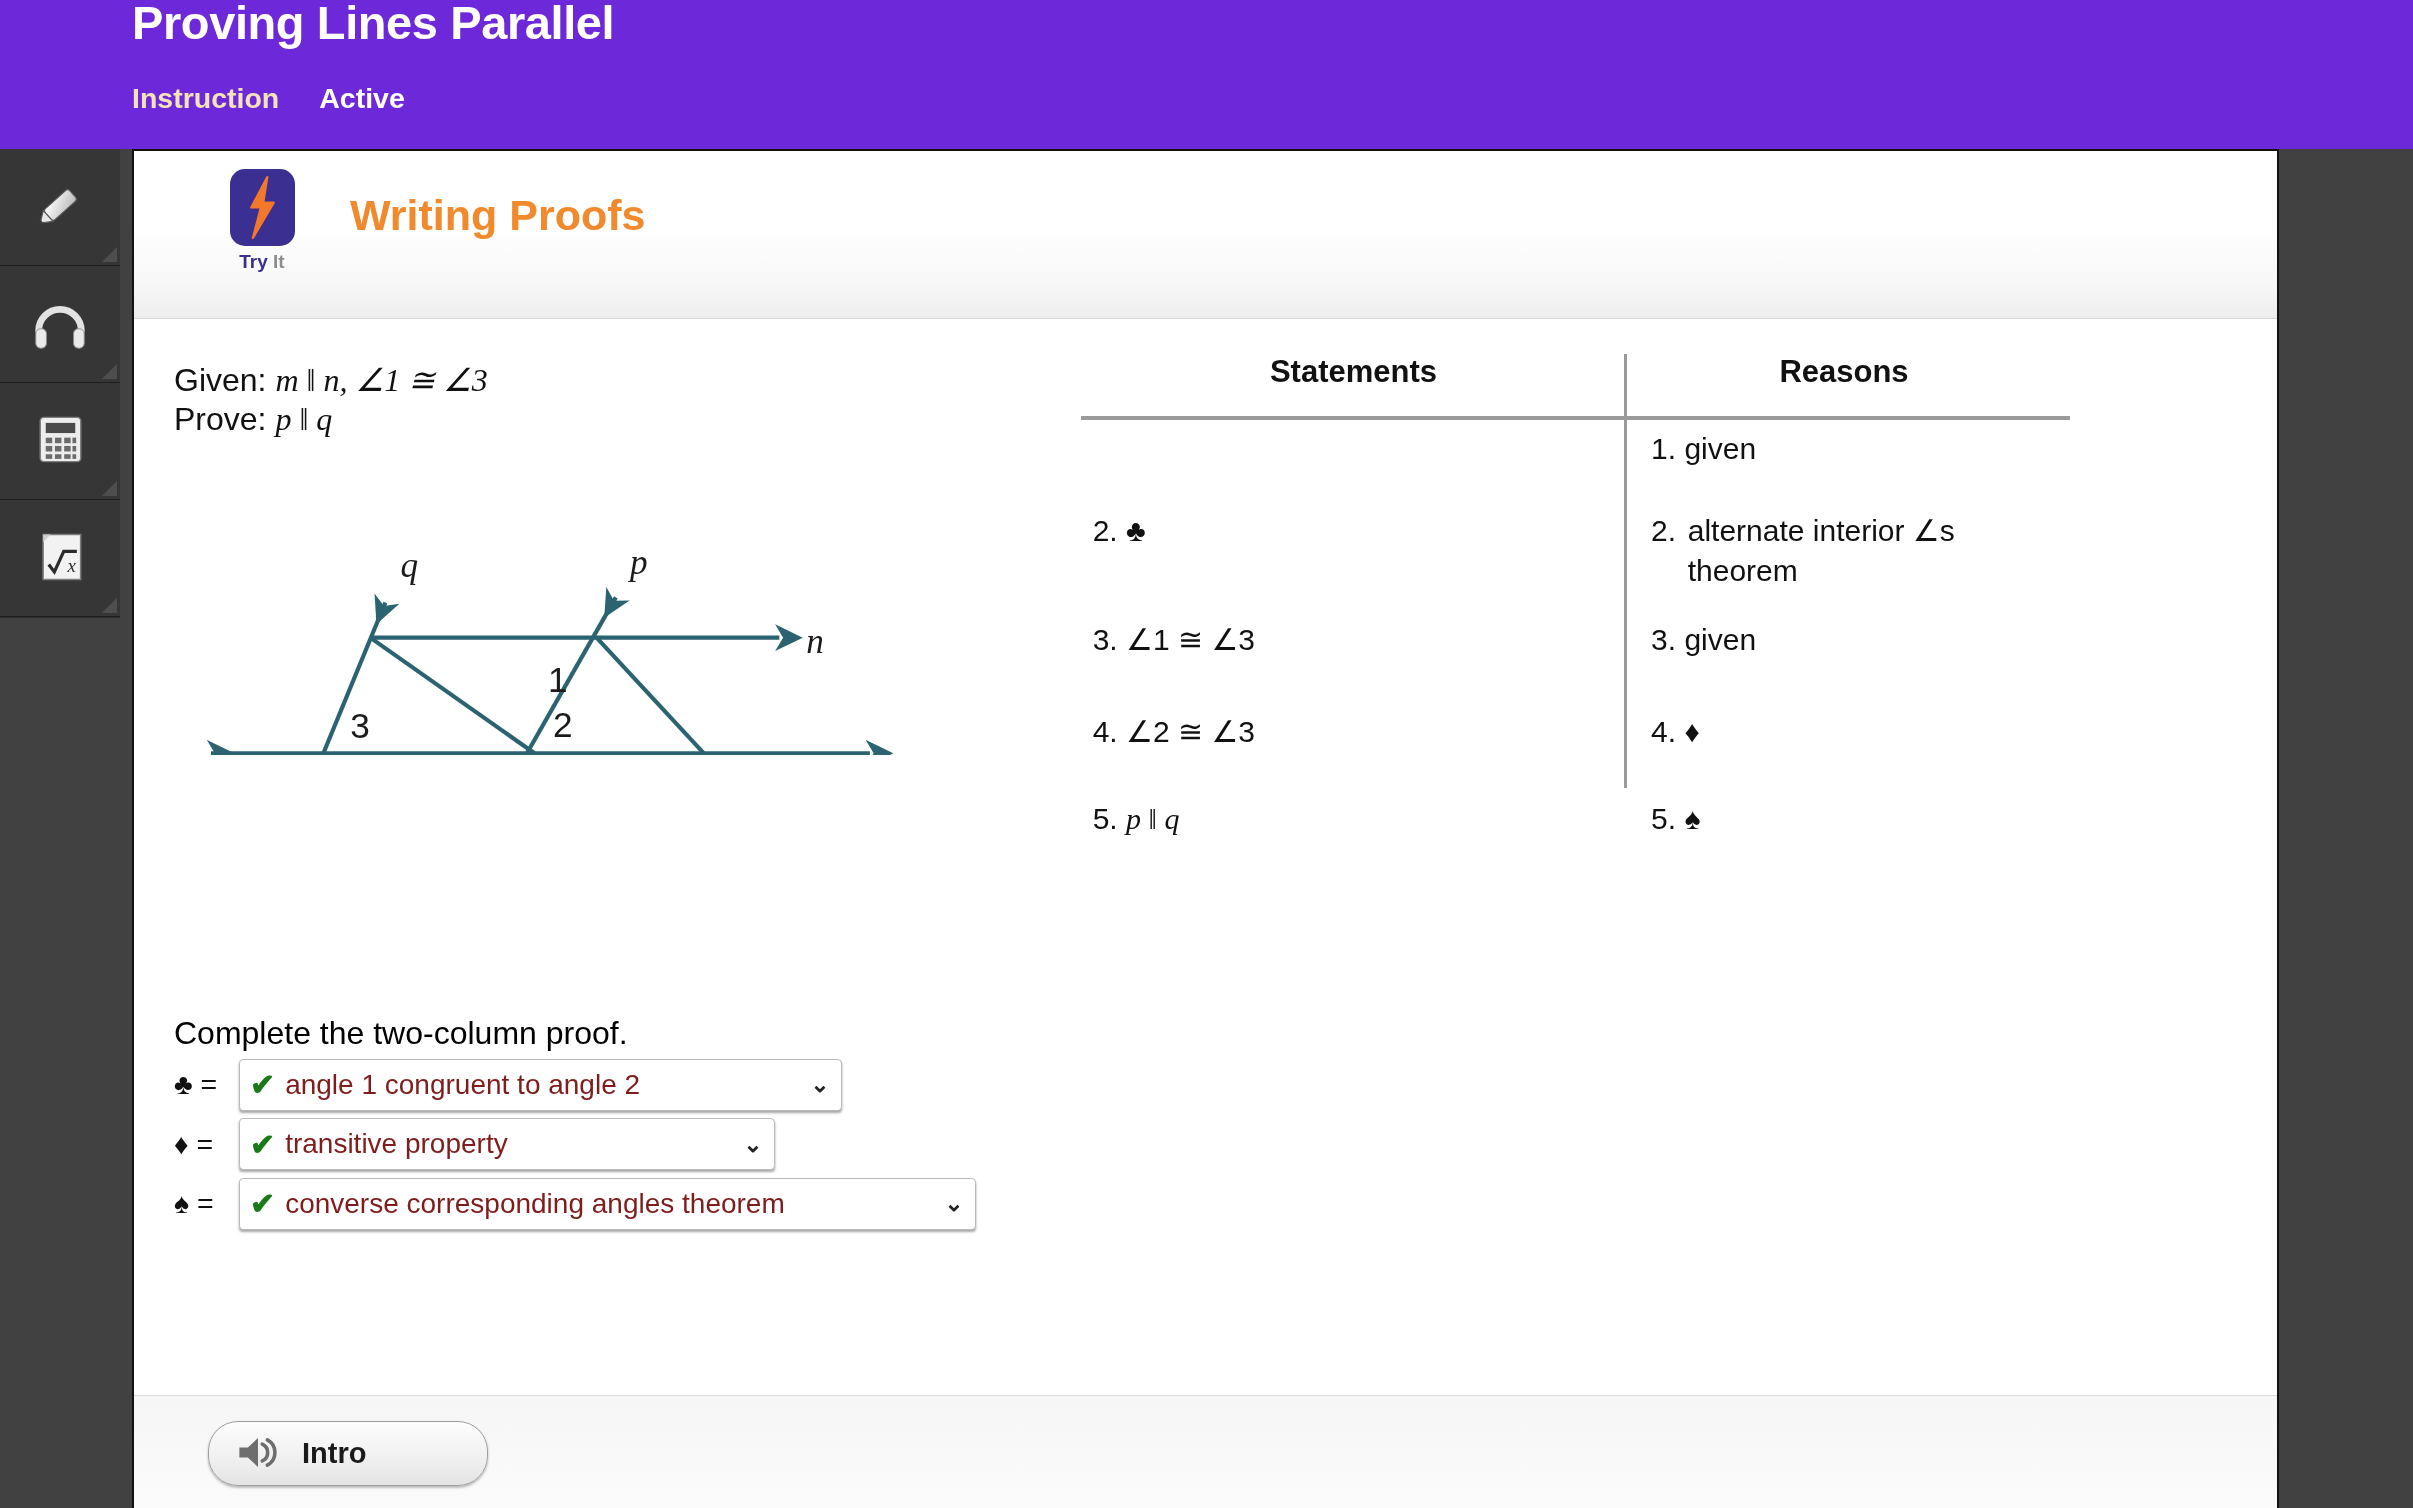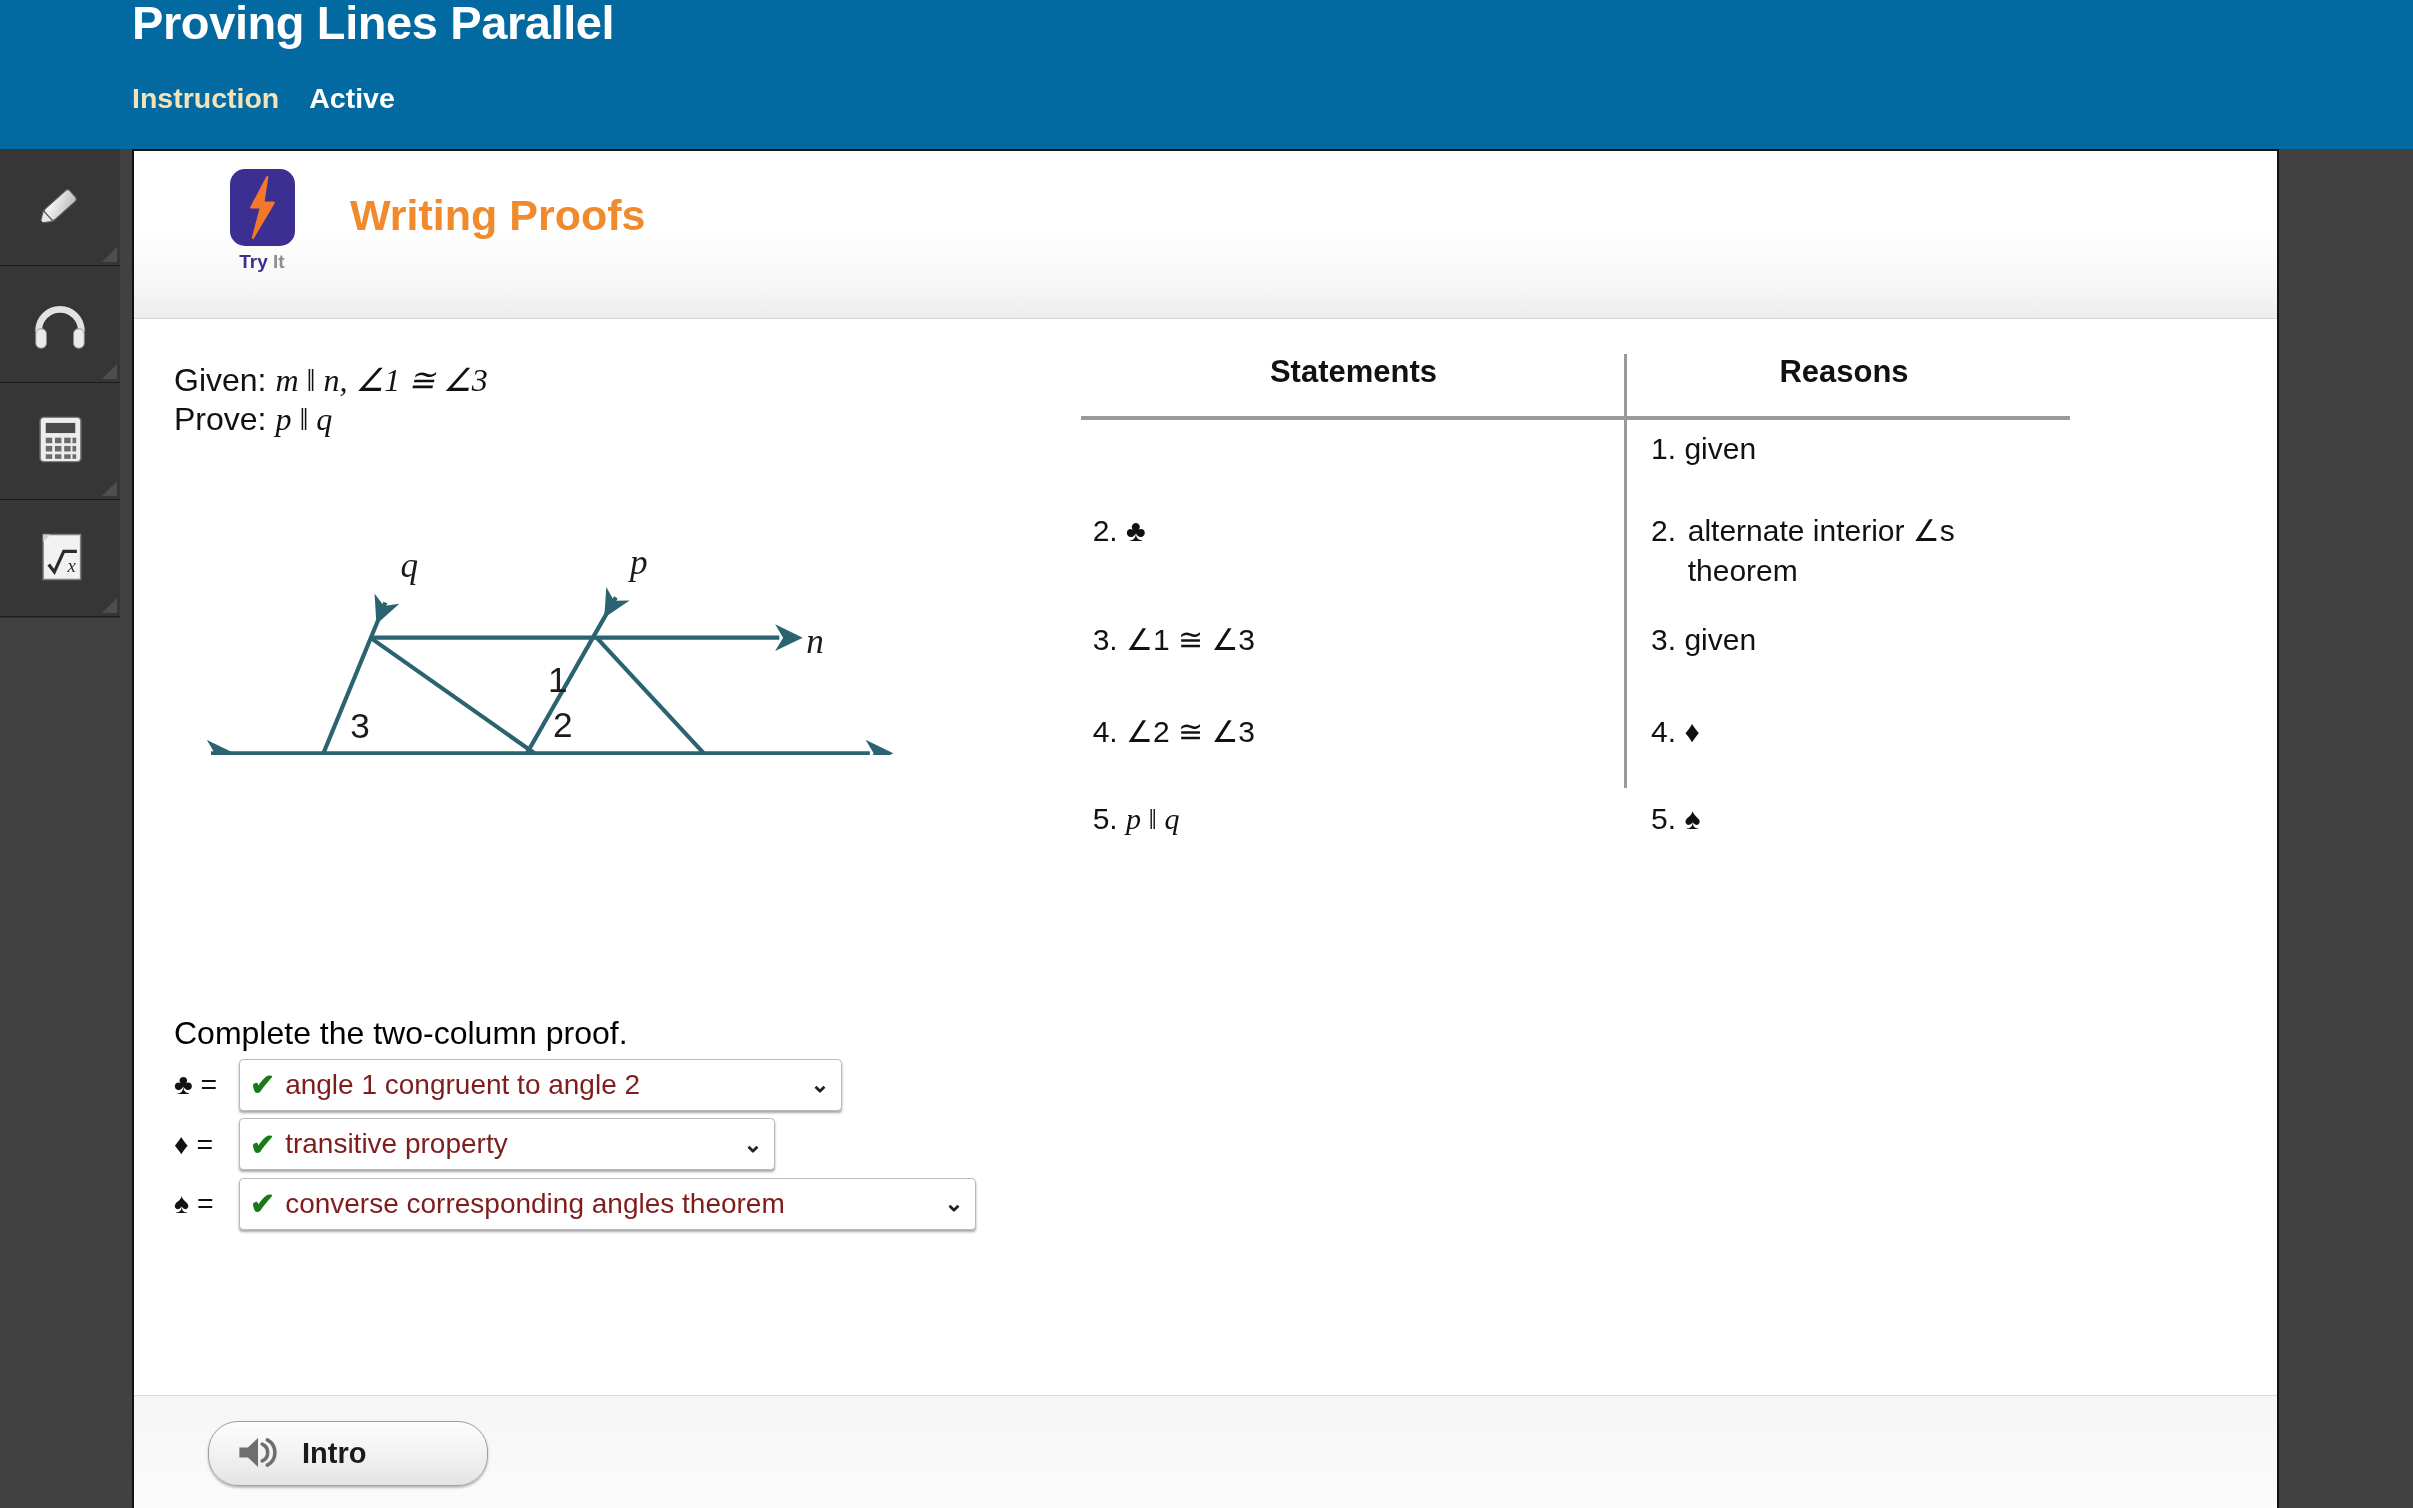--- a/index.html
+++ b/index.html
@@ -7,31 +7,31 @@
     margin: 0; padding: 0;
     width: 2413px; height: 1508px;
     background: #414141;
     font-family: "Liberation Sans", sans-serif;
     overflow: hidden;
   }
 
   
   #app-header {
     position: absolute; left: 0; top: 0; width: 2413px; height: 149px;
-    background: #0369a1;
+    background: #6d28d9;
   }
   #lesson-title {
     position: absolute; left: 132px; top: -5px;
     font-size: 47px; font-weight: bold; color: #ffffff;
     letter-spacing: -0.4px;
     white-space: nowrap;
   }
   #tab-strip {
     position: absolute; left: 132px; top: 82px;
-    display: flex; align-items: baseline; gap: 30px; justify-content: flex-end;
+    display: flex; align-items: baseline; gap: 40px; justify-content: flex-end;
   }
   #tab-strip .tab {
     font-size: 28.5px; font-weight: bold; white-space: nowrap;
   }
   .tab.active { color: #f5e3b8; }
   .tab.inactive { color: #ffffff; }
 
   
   #tool-rail {
     position: absolute; left: 0; top: 149px; width: 120px; height: 469px;

